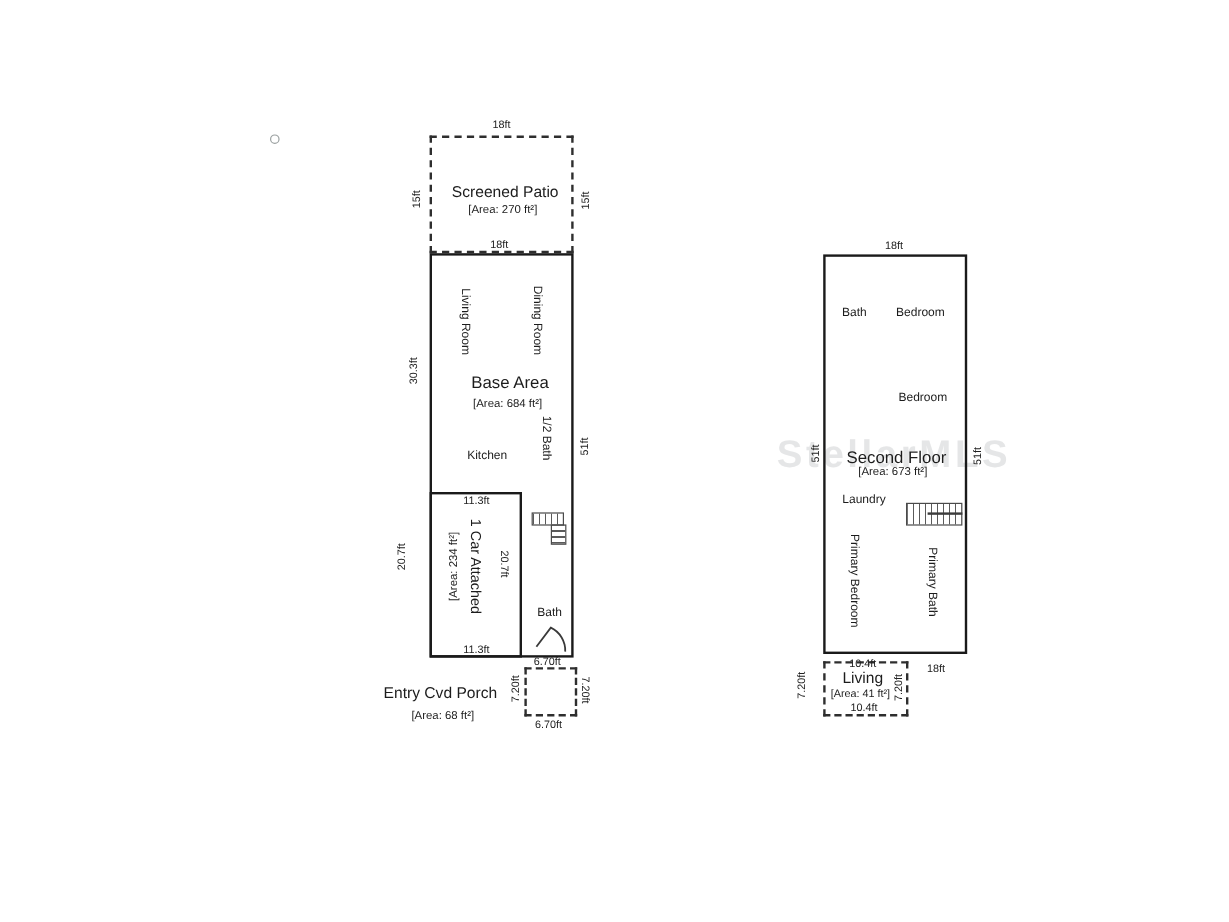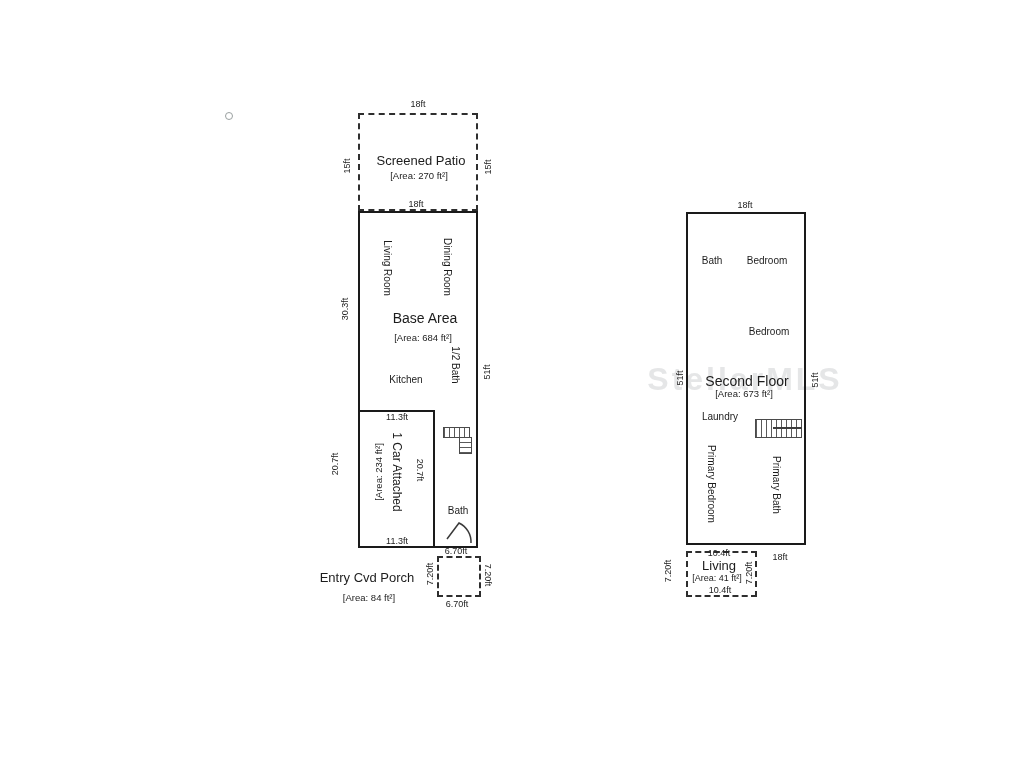--- a/index.html
+++ b/index.html
@@ -78,21 +78,21 @@
     <svg style="left:444px;top:517px;" width="32" height="30" viewBox="0 0 32 30">
       <path d="M3 22 L15 6 A 21 21 0 0 1 27 26" fill="none" stroke="#3a3a3a" stroke-width="1.5"></path>
     </svg>
 
     <div class="outline dashed" style="left:437px;top:556px;width:44px;height:41px;"></div>
     <div class="lbl dim" style="left:456px;top:551px;">6.70ft</div>
     <div class="lbl dim" style="left:457px;top:604px;">6.70ft</div>
     <div class="lbl dim vtf" style="left:430px;top:574px;">7.20ft</div>
     <div class="lbl dim vt" style="left:488px;top:575px;">7.20ft</div>
     <div class="lbl b t13" style="left:367px;top:578px;">Entry Cvd Porch</div>
-    <div class="lbl area" style="left:369px;top:598px;">[Area: 84 ft²]</div>
+    <div class="lbl area" style="left:369px;top:598px;">[Area: 68 ft²]</div>
   </div>
 
   <div>
 
     <div class="lbl dim" style="left:745px;top:205px;">18ft</div>
     <div class="outline" style="left:686px;top:212px;width:120px;height:333px;"></div>
 
     <div class="lbl" style="left:712px;top:261px;">Bath</div>
     <div class="lbl" style="left:767px;top:261px;">Bedroom</div>
     <div class="lbl" style="left:769px;top:332px;">Bedroom</div>

